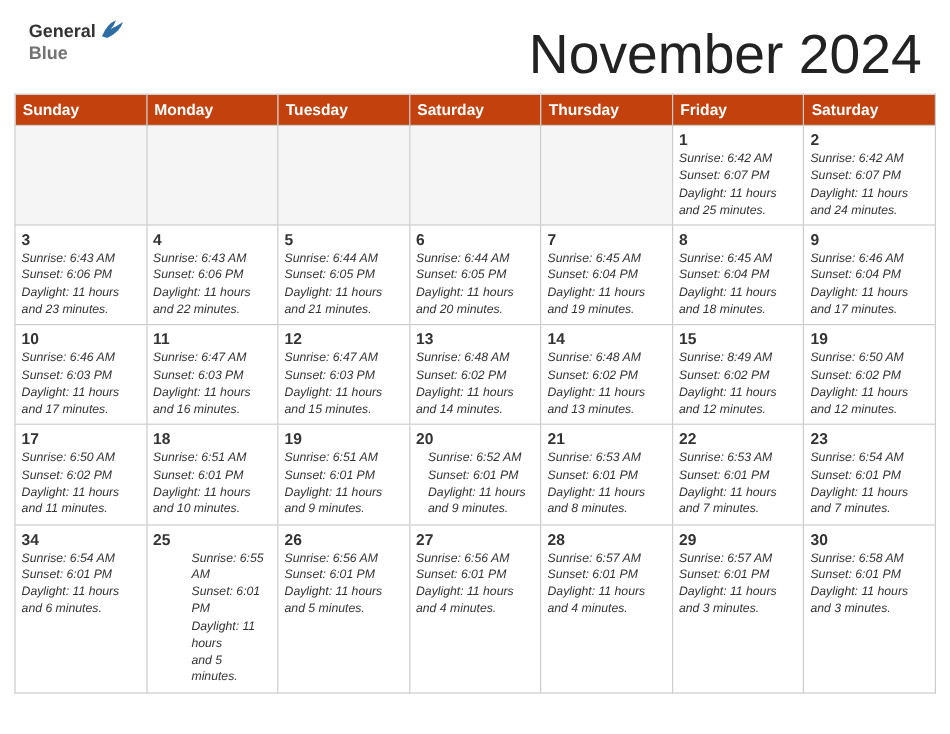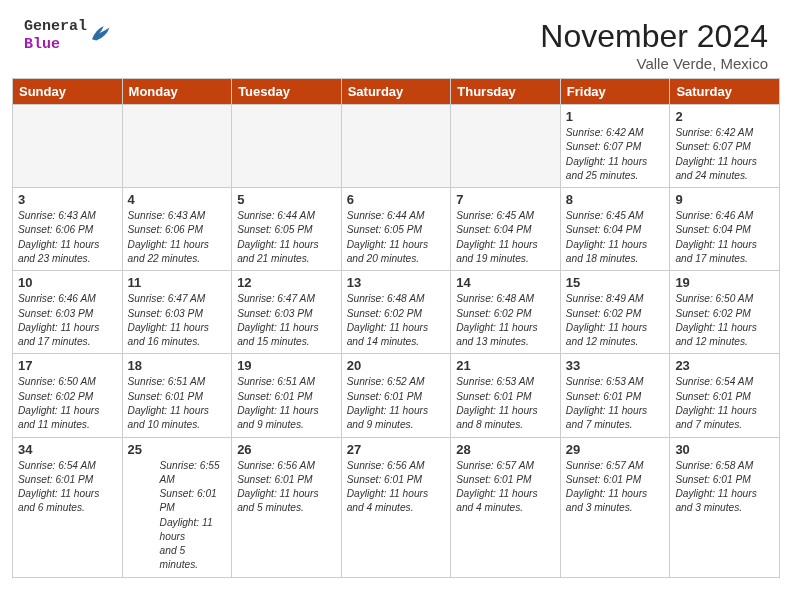--- a/index.html
+++ b/index.html
@@ -11,44 +11,43 @@
       padding: 0;
     }
     .header {
       display: flex;
       justify-content: space-between;
       align-items: flex-start;
       padding: 18px 24px 6px 24px;
     }
     .logo {
       display: flex;
-      align-items: center;
+      align-items: flex-start;
       gap: 0;
-      font-family: Liberation Mono, monospace;
     }
     .logo-text {
       display: flex;
       flex-direction: column;
       font-size: 15px;
       font-weight: bold;
       line-height: 1.2;
     }
     .logo-general { color: #333; }
-    .logo-blue { color: #a21caf; }
+    .logo-blue { color: #737373; }
     .logo-bird {
       width: 22px;
       height: 22px;
       margin-left: 2px;
       margin-top: -4px;
     }
     .title-block {
       text-align: right;
     }
     .month-title {
-      font-size: 32px;
+      font-size: 46px;
       font-weight: normal;
       color: #222;
     }
     .location {
       font-size: 15px;
       color: #555;
     }
     .calendar {
       width: 100%;
       border-collapse: collapse;
@@ -101,21 +100,20 @@
     <div class="logo-text">
       <span class="logo-general">General</span>
       <span class="logo-blue">Blue</span>
     </div>
     <svg class="logo-bird" viewBox="0 0 30 30" xmlns="http://www.w3.org/2000/svg">
       <path d="M4 22 Q10 8 20 4 Q18 10 14 14 Q22 10 28 6 Q24 18 10 24 Z" fill="#2e6da4"></path>
     </svg>
   </div>
   <div class="title-block">
     <div class="month-title">November 2024</div>
-    <div class="location">Valle Verde, Mexico</div>
   </div>
 </div>
 
 <div class="calendar-wrapper">
   <table class="calendar">
     <thead>
       <tr>
       <th>Sunday</th>
           <th>Monday</th>
           <th>Tuesday</th>
@@ -266,34 +264,34 @@
           </td>
           <td>
             <span class="day-number">19</span>
             <div class="cell-content" style="white-space: pre-line;">Sunrise: 6:51 AM
 Sunset: 6:01 PM
 Daylight: 11 hours
 and 9 minutes.</div>
           </td>
           <td>
             <span class="day-number">20</span>
-            <div class="cell-content" style="white-space: pre-line;">Sunrise: 6:52 AM
+            <div class="cell-content" style="white-space: pre-line; margin-left: 10px;">Sunrise: 6:52 AM
 Sunset: 6:01 PM
 Daylight: 11 hours
 and 9 minutes.</div>
           </td>
           <td>
             <span class="day-number">21</span>
             <div class="cell-content" style="white-space: pre-line;">Sunrise: 6:53 AM
 Sunset: 6:01 PM
 Daylight: 11 hours
 and 8 minutes.</div>
           </td>
           <td>
-            <span class="day-number">33</span>
+            <span class="day-number">22</span>
             <div class="cell-content" style="white-space: pre-line;">Sunrise: 6:53 AM
 Sunset: 6:01 PM
 Daylight: 11 hours
 and 7 minutes.</div>
           </td>
           <td>
             <span class="day-number">23</span>
             <div class="cell-content" style="white-space: pre-line;">Sunrise: 6:54 AM
 Sunset: 6:01 PM
 Daylight: 11 hours

